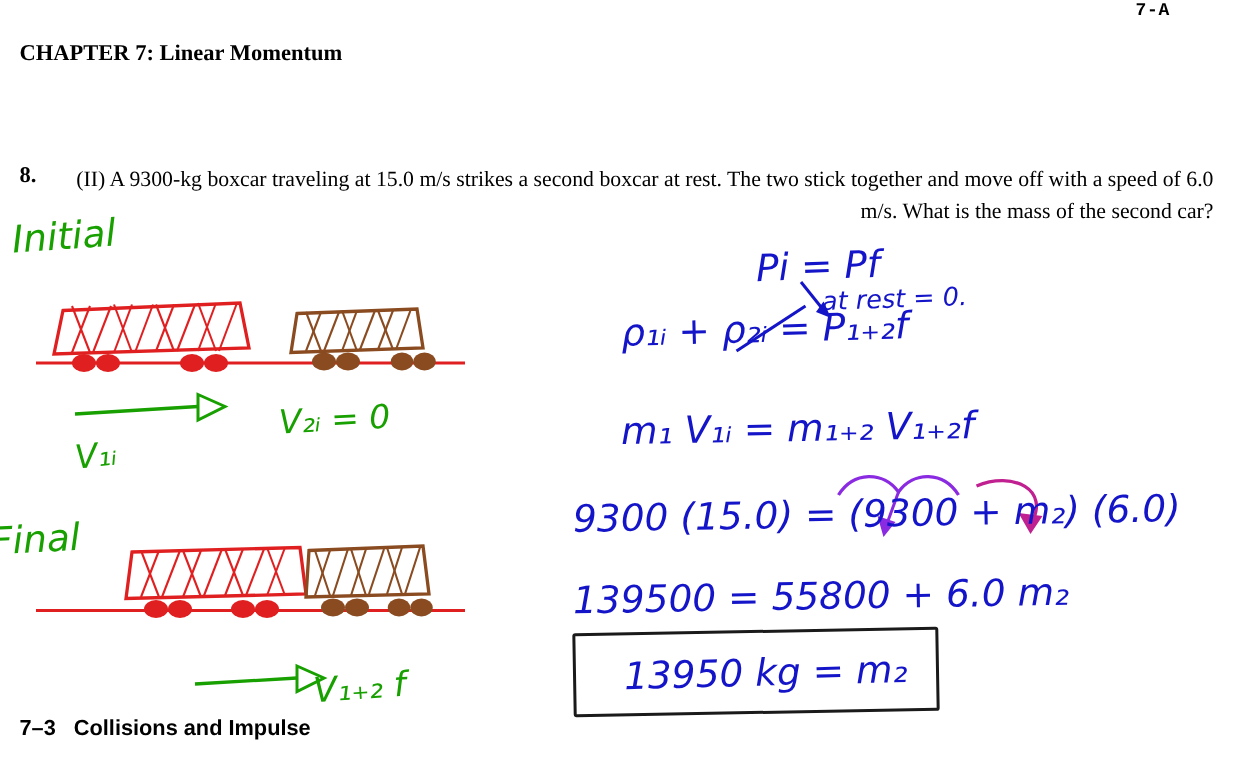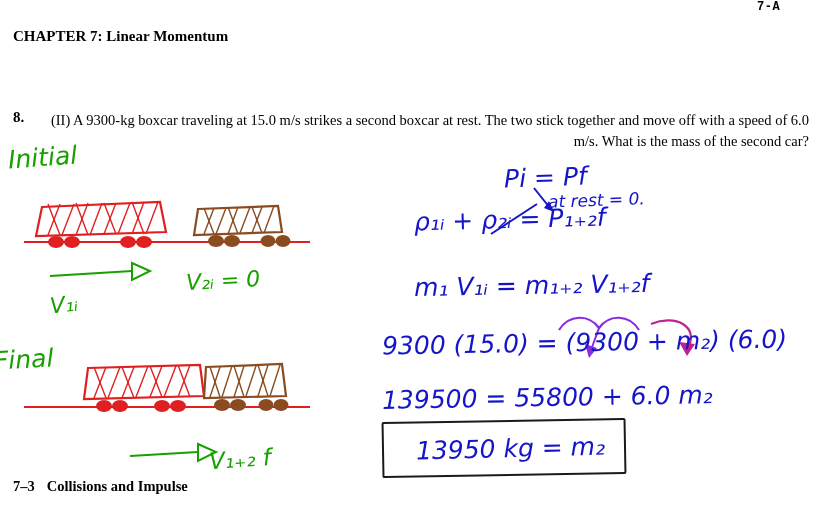--- a/index.html
+++ b/index.html
@@ -46,21 +46,21 @@
   #problem-text {
     left: 44px; top: 110px;
     width: 765px;
     font-family: "Liberation Serif", serif;
     font-size: 14.5px;
     line-height: 21px;
     text-align: right;
   }
   #section-footer {
     left: 13px; top: 478px;
-    font-family: Liberation Serif, serif;
+    font-family: Liberation Sans, sans-serif;
     font-weight: bold;
     font-size: 14.5px;
   }
   #section-footer .sec-num { margin-right: 12px; }
 
   
   .hand {
     font-family: "DejaVu Sans", sans-serif;
     font-weight: 500;
   }

